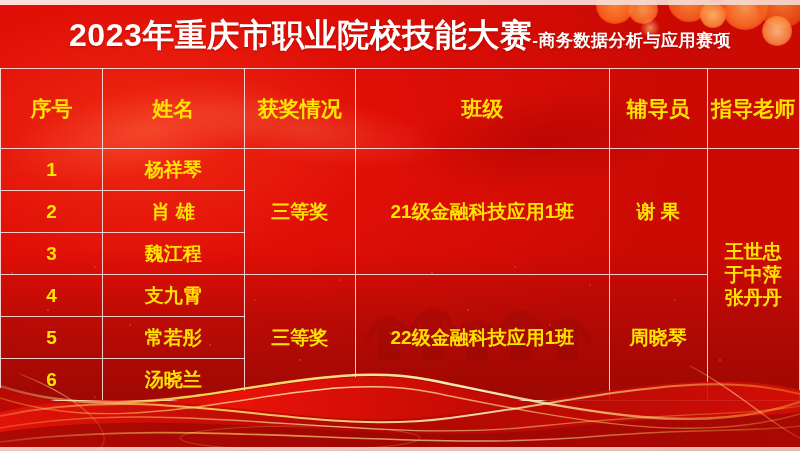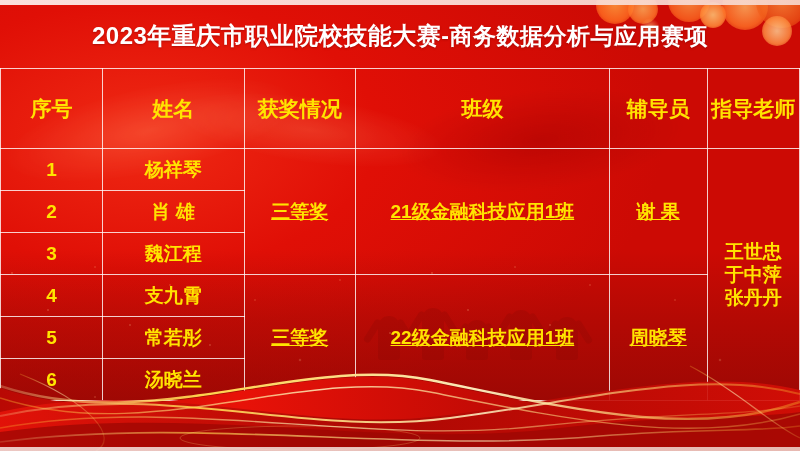--- a/index.html
+++ b/index.html
@@ -91,22 +91,22 @@
     display:flex; align-items:center; justify-content:center;
     z-index:6;
   }
   .title-text {
     color:#ffffff;
     font-weight:bold;
     letter-spacing:.5px;
     text-shadow:0 1px 2px rgba(120,0,0,.45);
     white-space:nowrap;
   }
-  .title-main { font-size:24px; }
-  .title-sub  { font-size:23px;margin-top:20px; }
+  .title-main { font-size:32px; }
+  .title-sub  { font-size:17px;margin-top:20px; }
 
   
   #award-table {
     position:absolute; left:0; top:68px; width:800px; height:332px;
     border-collapse:collapse;
     table-layout:fixed;
     z-index:5;
   }
   #award-table td, #award-table th {
     border:1px solid rgba(255,255,255,.80);
@@ -118,21 +118,21 @@
   }
   #award-table thead th { height:80px; font-size:21px;margin-left:19px; }
   #award-table tbody td { height:42px; font-size:19px; }
   th.c-no,  td.c-no   { width:97px; }
   th.c-name,td.c-name { width:135px; }
   th.c-award,td.c-award{ width:106px; }
   th.c-class,td.c-class{ width:242px; }
   th.c-coun, td.c-coun { width:93px; }
   th.c-teach,td.c-teach{ width:88px; }
 
-  td.c-award, td.c-class, td.c-coun { font-size:19px;text-decoration:underline; }
+  td.c-award, td.c-class, td.c-coun { font-size:19px; }
   th.c-teach { font-size:20px; }
   td.c-teach { font-size:19px; line-height:1.22; }
   td.c-teach .tline { display:block; }
 
   
   .ribbon-wrap {
     position:absolute; left:0; bottom:0; width:800px; height:105px;
     z-index:7; pointer-events:none;
   }
   .bottom-edge {

